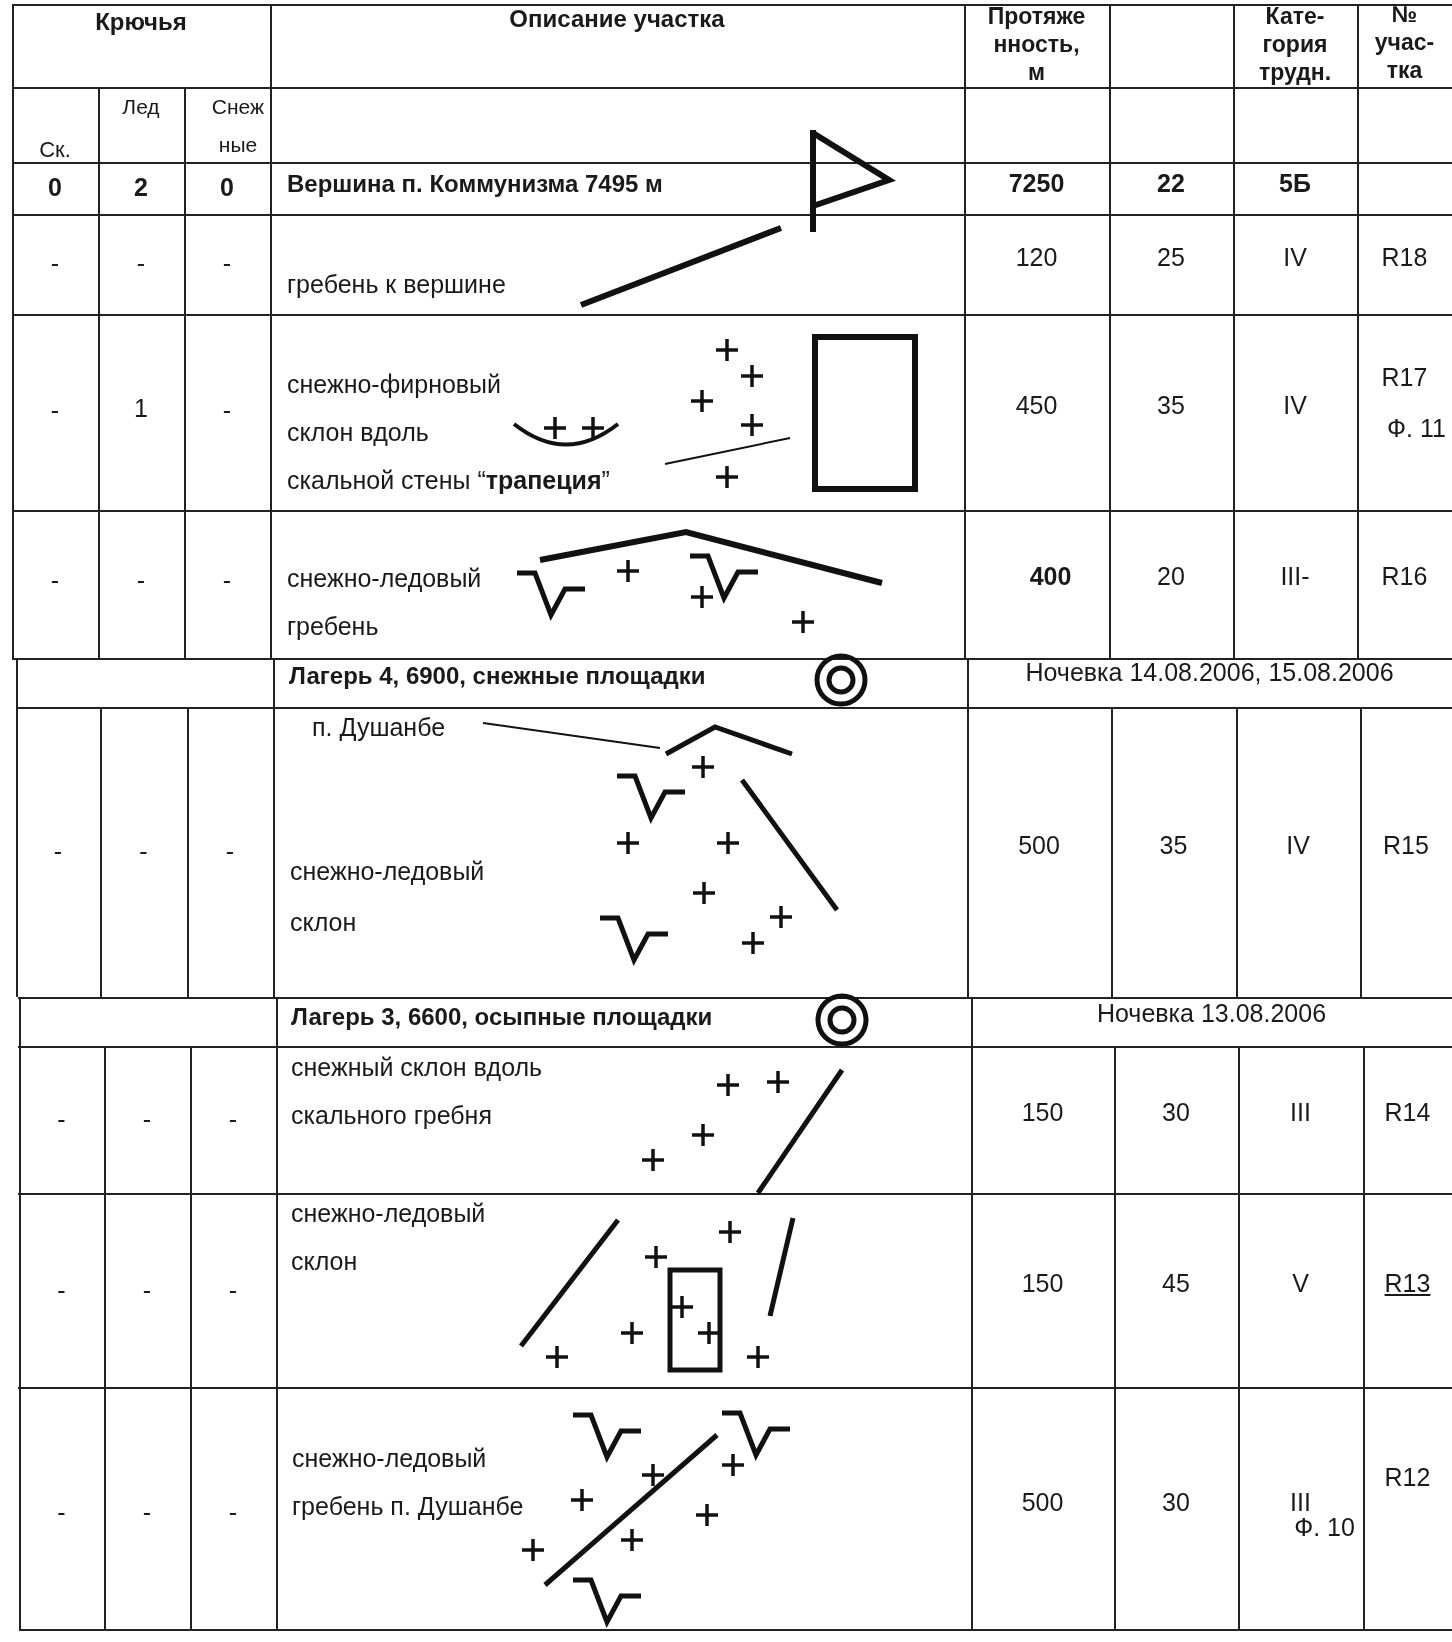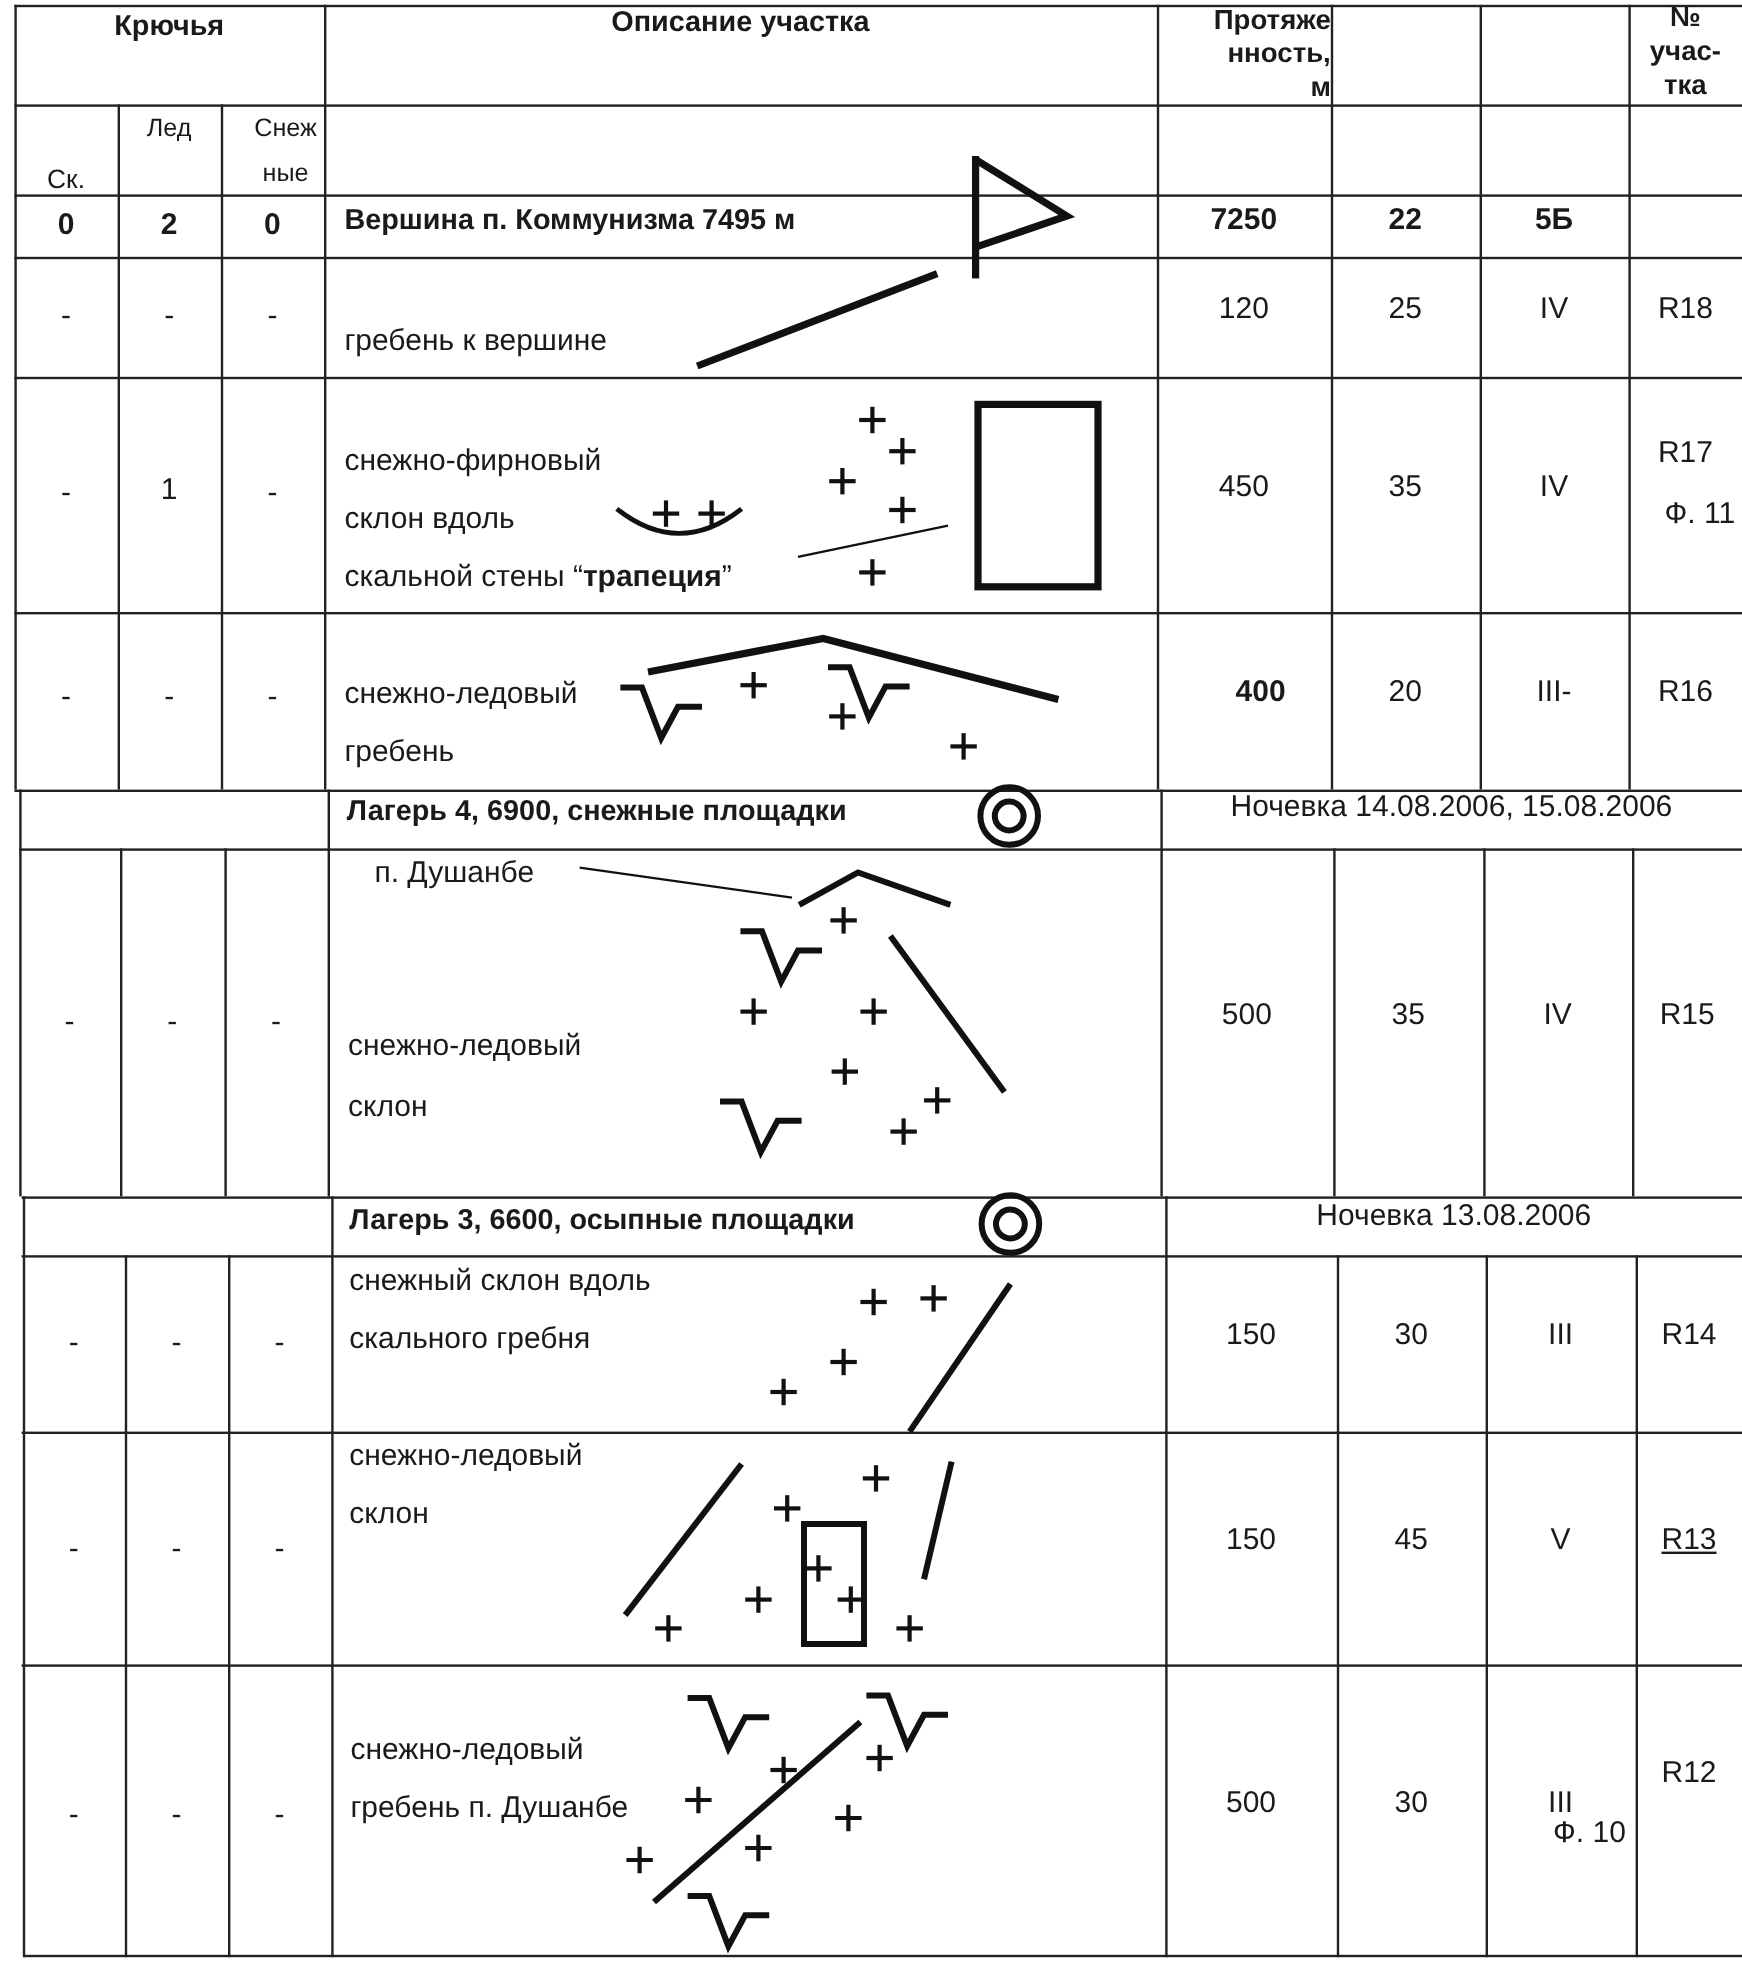--- a/index.html
+++ b/index.html
@@ -63,23 +63,26 @@
   <div class="grid-line v" style="left:1233px;top:4px;height:654px;"></div>
   <div class="grid-line v" style="left:1236px;top:707px;height:290px;"></div>
   <div class="grid-line v" style="left:1238px;top:1046px;height:585px;"></div>
 
   <div class="grid-line v" style="left:1357px;top:4px;height:654px;"></div>
   <div class="grid-line v" style="left:1360px;top:707px;height:290px;"></div>
   <div class="grid-line v" style="left:1363px;top:1046px;height:585px;"></div>
 
   <div class="cell-text hdr" style="left:12px;top:8px;width:258px;font-size:24px;">Крючья</div>
   <div class="cell-text hdr" style="left:270px;top:5px;width:694px;font-size:24px;">Описание участка</div>
-  <div class="cell-text hdr" style="left:964px;top:2px;width:145px;white-space:pre-line;line-height:28px;text-align:right;">Протяже
+  <div class="cell-text hdr" style="left:964px;top:2px;width:145px;white-space:pre-line;line-height:28px;">Протяже
 нность,
 м</div>
+  <div class="cell-text hdr" style="left:1233px;top:2px;width:124px;white-space:pre-line;line-height:28px;">Кате-
+гория
+трудн.</div>
   <div class="cell-text hdr" style="left:1357px;top:0px;width:95px;white-space:pre-line;line-height:28px;">№
 учас-
 тка</div>
 
   <div class="cell-text sub" style="left:12px;top:88px;width:86px;font-size:22px;line-height:38px;margin-top:43px;">Ск.</div>
   <div class="cell-text sub" style="left:98px;top:88px;width:86px;font-size:21px;line-height:38px;">Лед</div>
   <div class="cell-text sub" style="left:184px;top:88px;width:108px;font-size:21px;line-height:38px;white-space:pre-line;">Снеж
 ные</div>
 
   <div class="cell-text bold" style="left:12px;top:172px;width:86px;">0</div>

